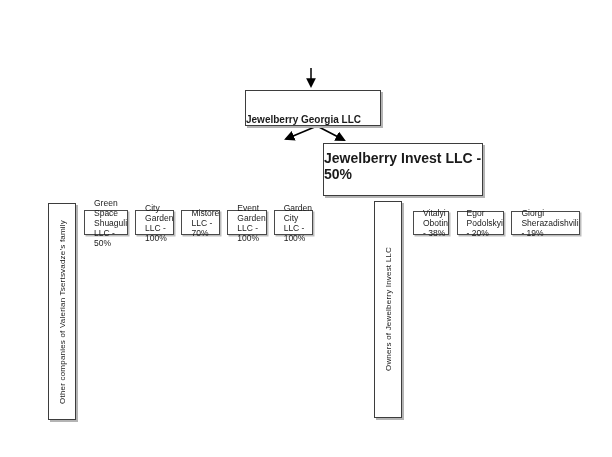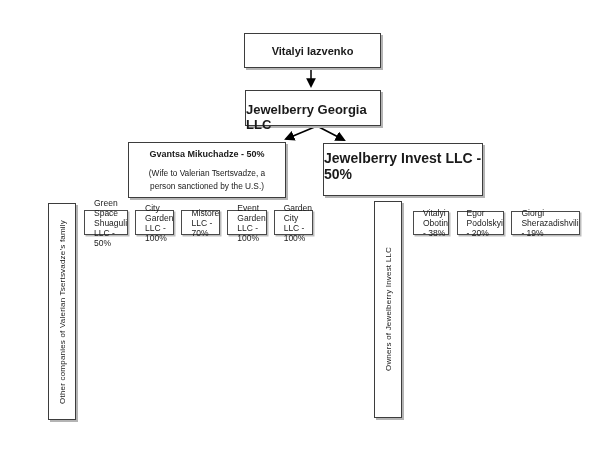--- a/index.html
+++ b/index.html
@@ -30,22 +30,22 @@
     box-sizing: border-box;
   }
   .node-root {
     left: 244px; top: 33px; width: 137px; height: 35px;
     display: flex; align-items: center; justify-content: center;
     font-weight: bold; font-size: 11px;
   }
   .node-georgia {
     left: 245px; top: 90px; width: 136px; height: 36px;
     display: flex; align-items: flex-start; justify-content: flex-start;
-    padding-top: 11px;
-    font-weight: bold; font-size: 13px;
+    padding-top: 23px;
+    font-weight: bold; font-size: 10px;
   }
   .node-gvantsa {
     left: 128px; top: 142px; width: 158px; height: 56px;
     text-align: center;
     padding-top: 6px;
   }
   .node-gvantsa .title {
     font-weight: bold; font-size: 9px; display: block;
   }
   .node-gvantsa .note {
@@ -101,33 +101,25 @@
     <defs>
       <marker id="arrowhead" viewBox="0 0 10 10" refX="8" refY="5" markerWidth="6.5" markerHeight="6.5" orient="auto-start-reverse">
         <path d="M 0 0 L 10 5 L 0 10 z" fill="#000000"></path>
       </marker>
     </defs>
     <line x1="311" y1="68" x2="311" y2="86" stroke="#000000" stroke-width="1.5" marker-end="url(#arrowhead)"></line>
     <line x1="317" y1="126" x2="286" y2="139" stroke="#000000" stroke-width="1.6" marker-end="url(#arrowhead)"></line>
     <line x1="317" y1="126" x2="344" y2="140" stroke="#000000" stroke-width="1.6" marker-end="url(#arrowhead)"></line>
   </svg>
 
-  <div class="box node-root">
-    <span>Vitalyi Iazvenko</span>
-  </div>
 
   <div class="box node-georgia">
     <span>Jewelberry Georgia LLC</span>
   </div>
 
-  <div class="box node-gvantsa">
-    <span class="title">Gvantsa Mikuchadze - 50%</span>
-    <span class="note note-first">(Wife to Valerian Tsertsvadze, a</span>
-    <span class="note">person sanctioned by the U.S.)</span>
-  </div>
 
   <div class="box node-invest">
     <span>Jewelberry Invest LLC - 50%</span>
   </div>
 
   <div class="box vbox vbox-left">
     <span>Other companies of Valerian Tsertsvadze’s family</span>
   </div>
 
   <div class="col col-left">

